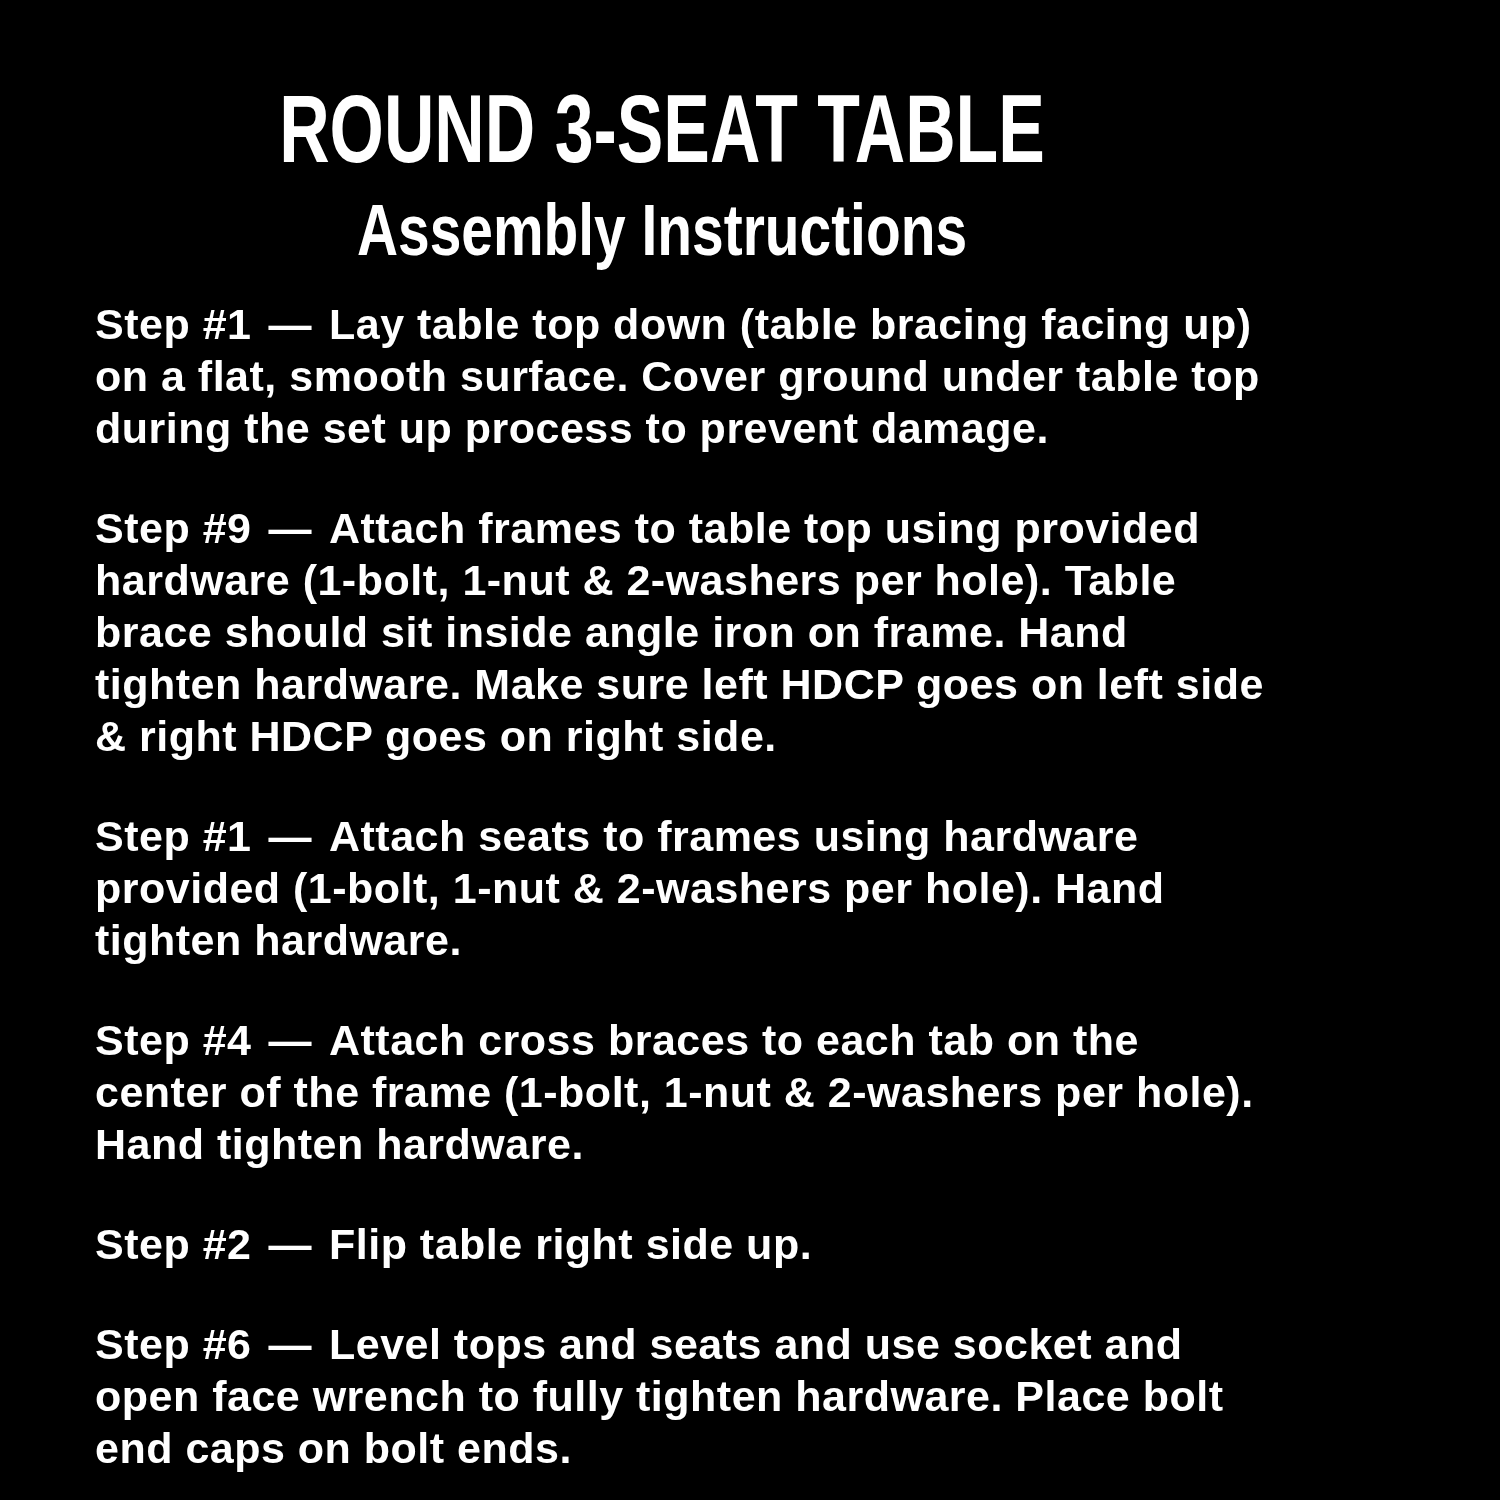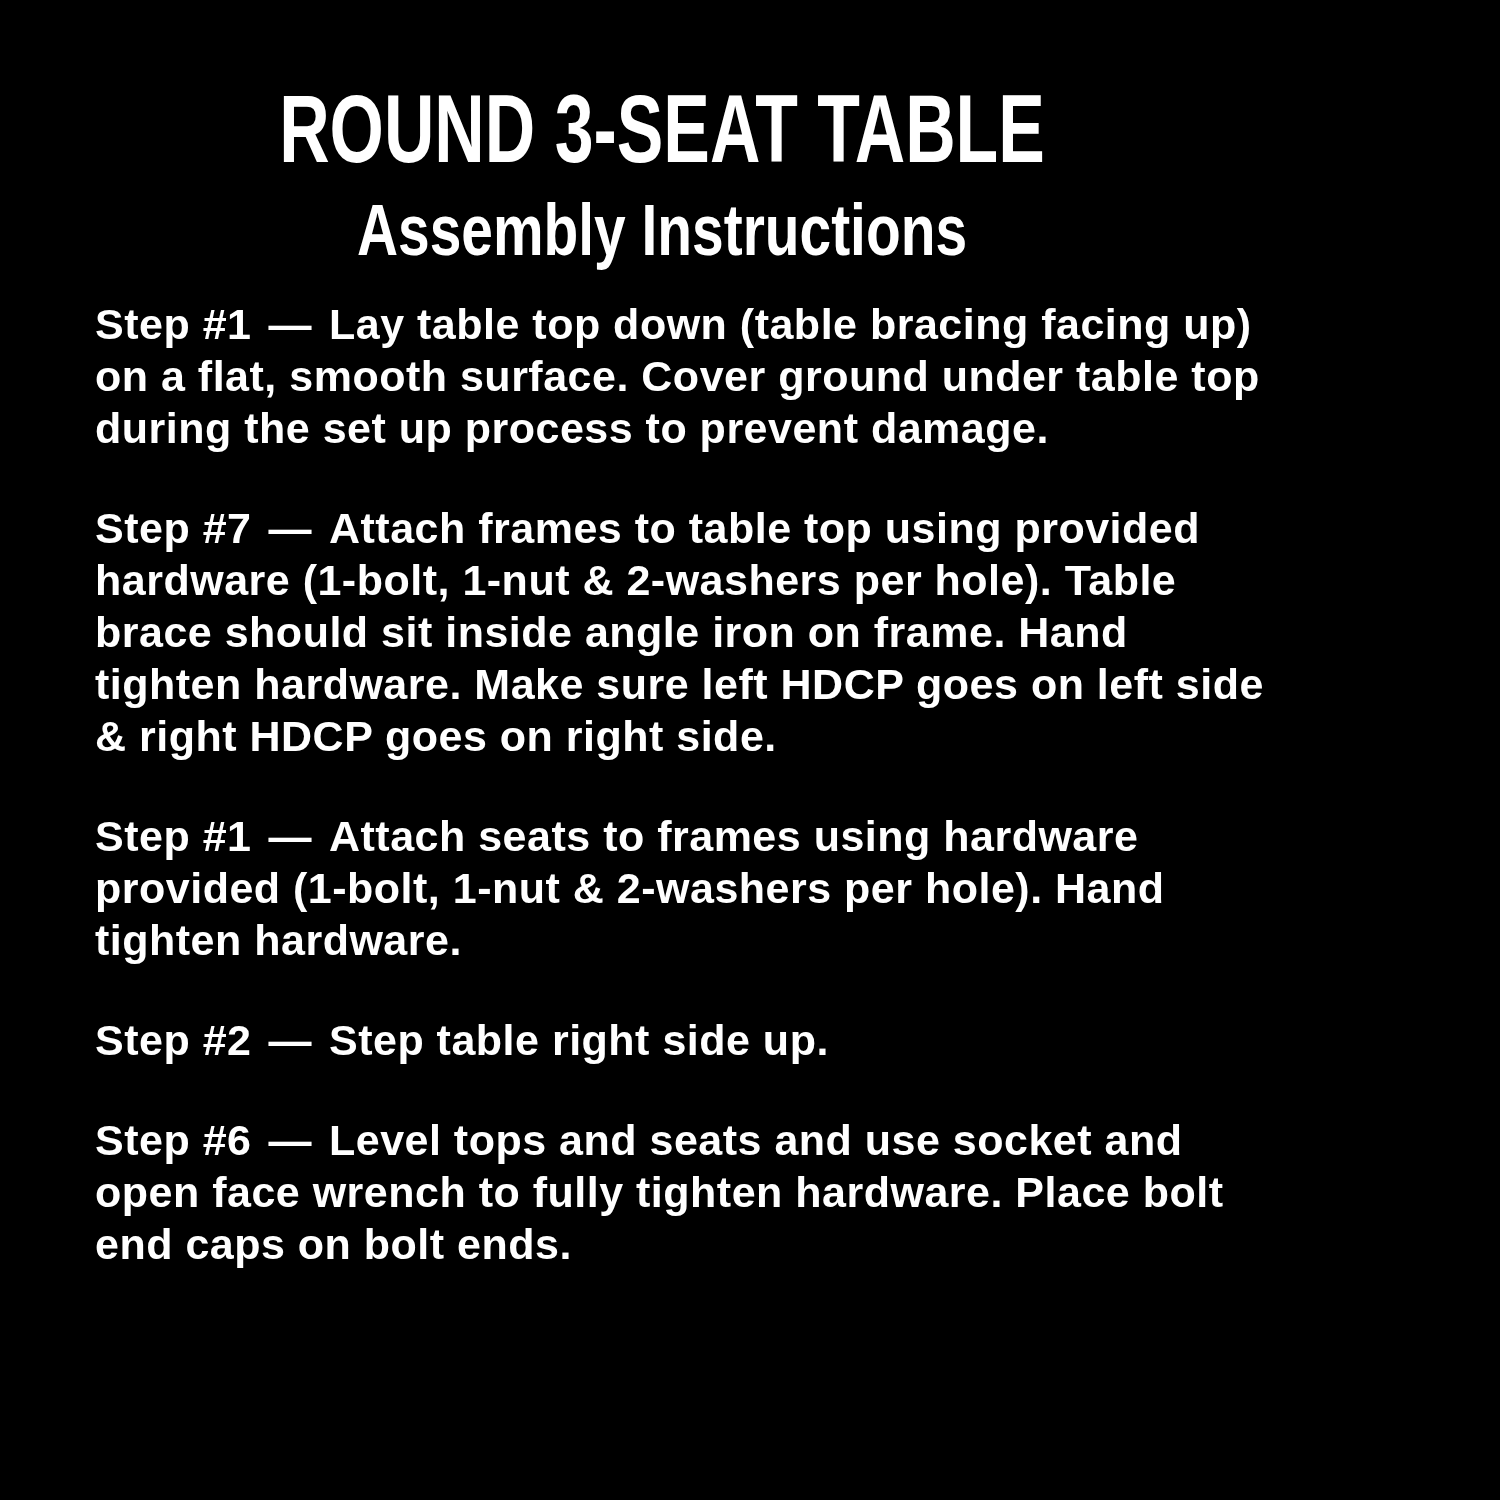--- a/index.html
+++ b/index.html
@@ -70,24 +70,25 @@
 
   <div class="header">
     <h1 class="title">ROUND 3-SEAT TABLE</h1>
     <h2 class="subtitle">Assembly Instructions</h2>
   </div>
 
   <div class="steps">
 
     <p class="step"><span class="step-label">Step #1</span><span class="step-dash">—</span><span class="step-text">Lay table top down (table bracing facing up) on a flat, smooth surface. Cover ground under table top during the set up process to prevent damage.</span></p>
 
-    <p class="step"><span class="step-label">Step #7</span><span class="step-dash">—</span><span class="step-text">Attach frames to table top using provided hardware (1-bolt, 1-nut &amp; 2-washers per hole). Table brace should sit inside angle iron on frame. Hand tighten hardware. Make sure left HDCP goes on left side &amp; right HDCP goes on right side.</span></p>
+    <p class="step"><span class="step-label">Step #9</span><span class="step-dash">—</span><span class="step-text">Attach frames to table top using provided hardware (1-bolt, 1-nut &amp; 2-washers per hole). Table brace should sit inside angle iron on frame. Hand tighten hardware. Make sure left HDCP goes on left side &amp; right HDCP goes on right side.</span></p>
 
     <p class="step"><span class="step-label">Step #1</span><span class="step-dash">—</span><span class="step-text">Attach seats to frames using hardware provided (1-bolt, 1-nut &amp; 2-washers per hole). Hand tighten hardware.</span></p>
 
+    <p class="step"><span class="step-label">Step #4</span><span class="step-dash">—</span><span class="step-text">Attach cross braces to each tab on the center of the frame (1-bolt, 1-nut &amp; 2-washers per hole). Hand tighten hardware.</span></p>
 
-    <p class="step"><span class="step-label">Step #2</span><span class="step-dash">—</span><span class="step-text">Step table right side up.</span></p>
+    <p class="step"><span class="step-label">Step #2</span><span class="step-dash">—</span><span class="step-text">Flip table right side up.</span></p>
 
     <p class="step"><span class="step-label">Step #6</span><span class="step-dash">—</span><span class="step-text">Level tops and seats and use socket and open face wrench to fully tighten hardware. Place bolt end caps on bolt ends.</span></p>
 
   </div>
 
 </div>
 
 </body></html>

